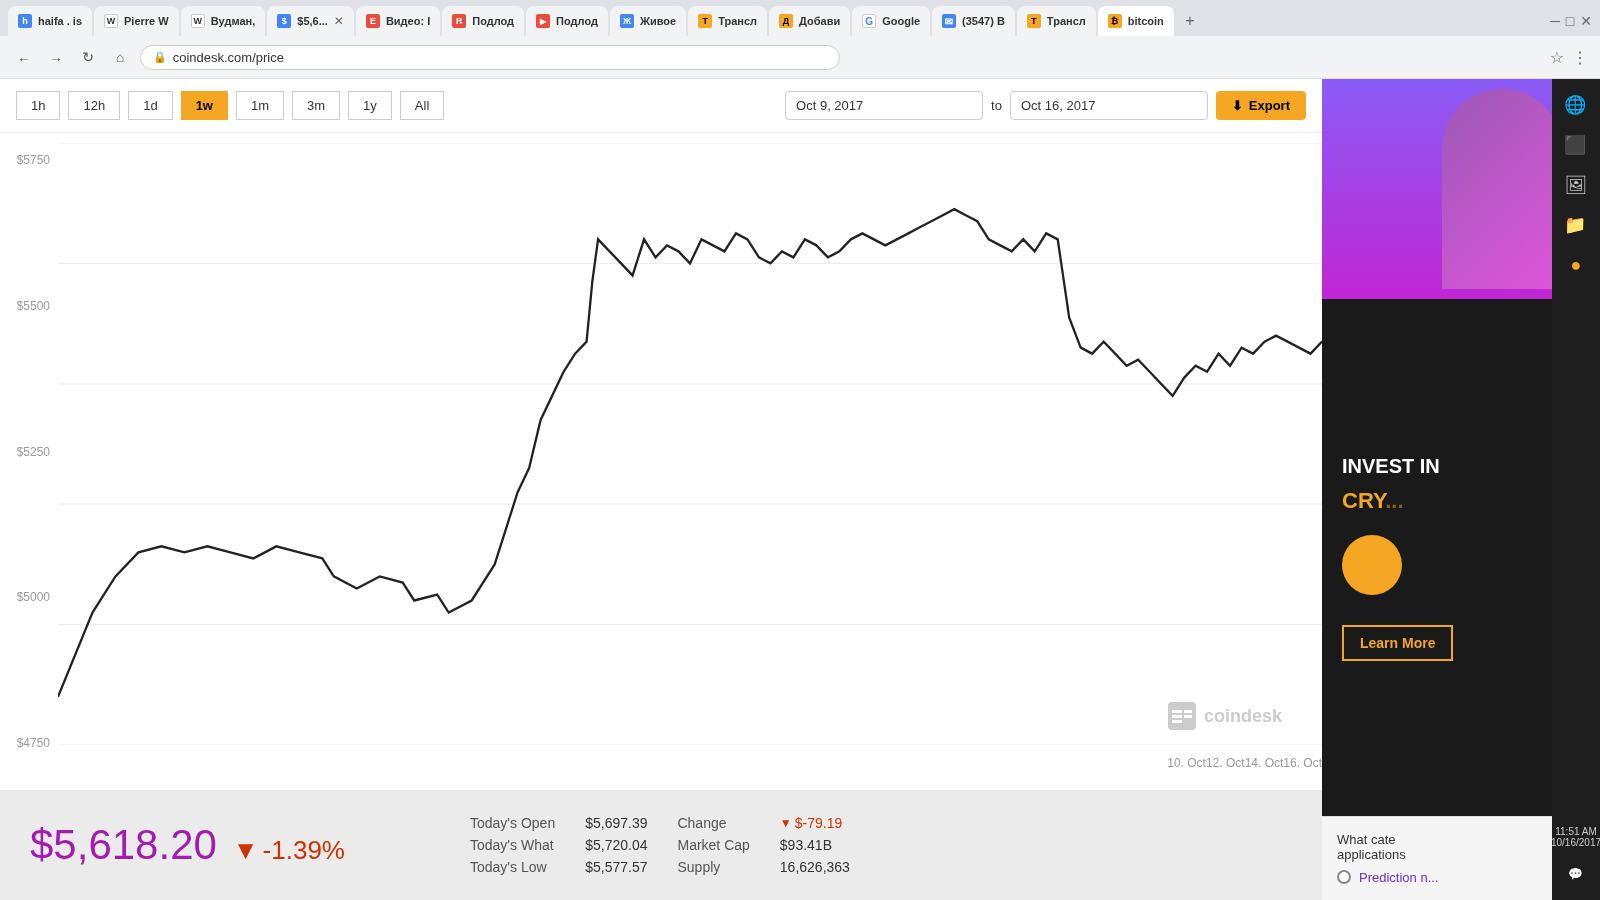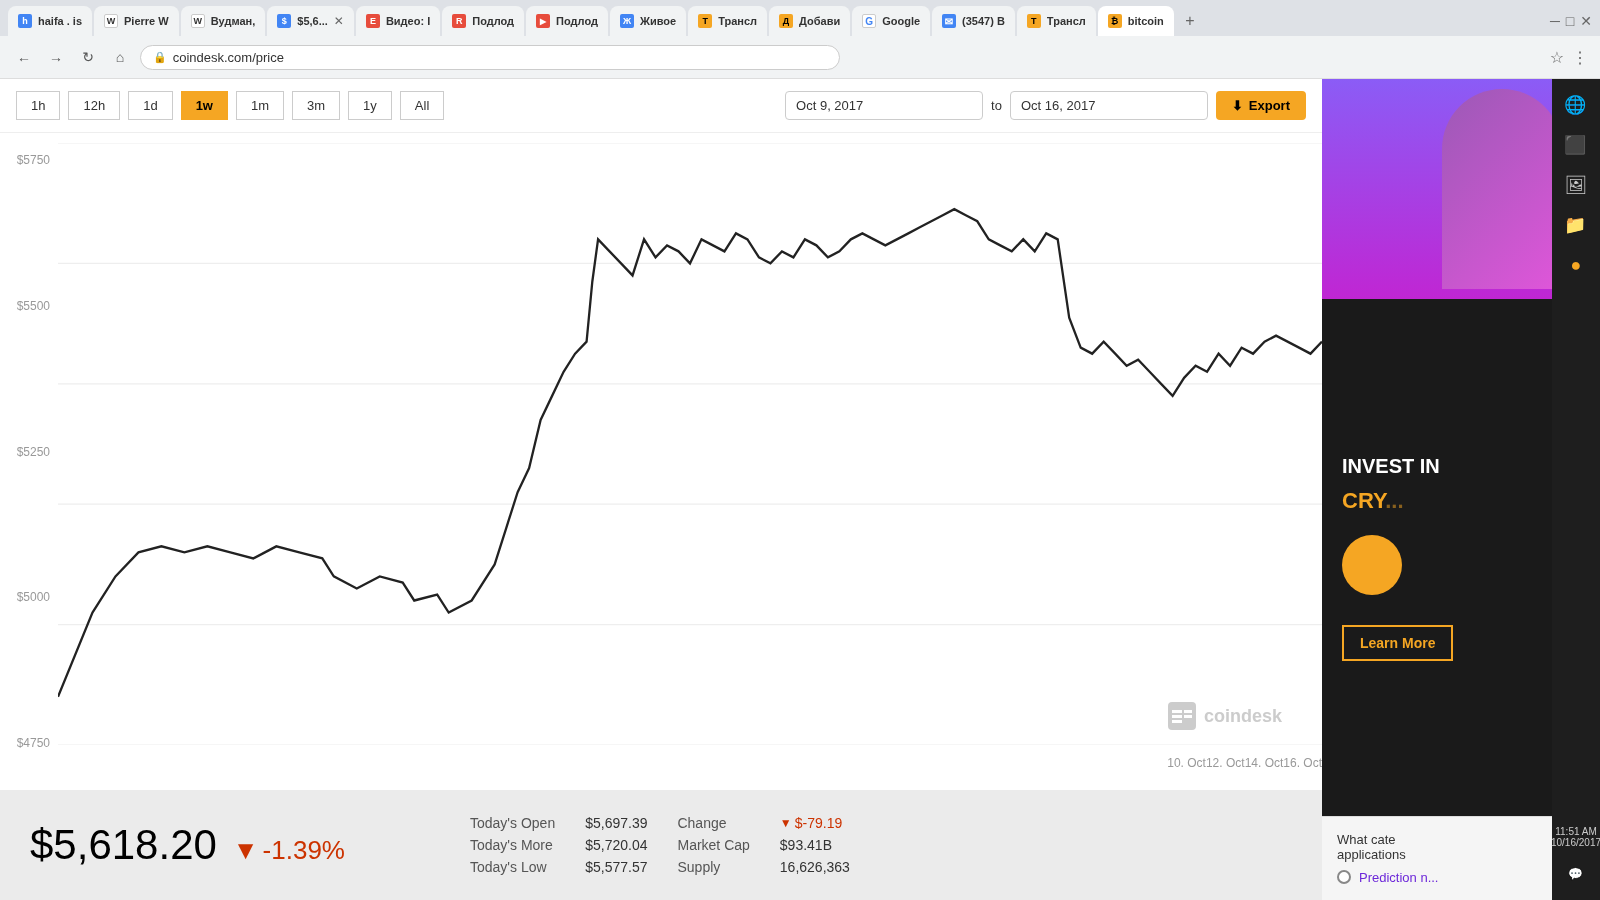--- a/index.html
+++ b/index.html
@@ -207,21 +207,21 @@
       padding: 20px 30px;
       display: flex;
       align-items: center;
       gap: 60px;
       flex-shrink: 0;
       min-height: 110px;
     }
     .current-price {
       font-size: 42px;
       font-weight: 300;
-      color: #000000;
+      color: #a21caf;
     }
     .price-change {
       font-size: 26px;
       color: #cc3300;
       display: flex;
       align-items: center;
       gap: 4px;
     }
     .stats-grid {
       display: grid;
@@ -645,21 +645,21 @@
         <span class="stat-label">Today's Open</span>
         <span class="stat-value">$5,697.39</span>
         <span class="stat-label">Change</span>
         <span style="display:flex;align-items:center;gap:3px;">
           <span class="change-arrow">▼</span>
           <span class="stat-value negative">$-79.19</span>
         </span>
         <span></span>
           <span></span>
 
-        <span class="stat-label">Today's More</span>
+        <span class="stat-label">Today's What</span>
         <span class="stat-value">$5,720.04</span>
         <span class="stat-label">Market Cap</span>
         <span class="stat-value">$93.41B</span>
         <span></span>
           <span></span>
 
         <span class="stat-label">Today's Low</span>
         <span class="stat-value">$5,577.57</span>
         <span class="stat-label">Supply</span>
         <span class="stat-value">16,626,363</span>

